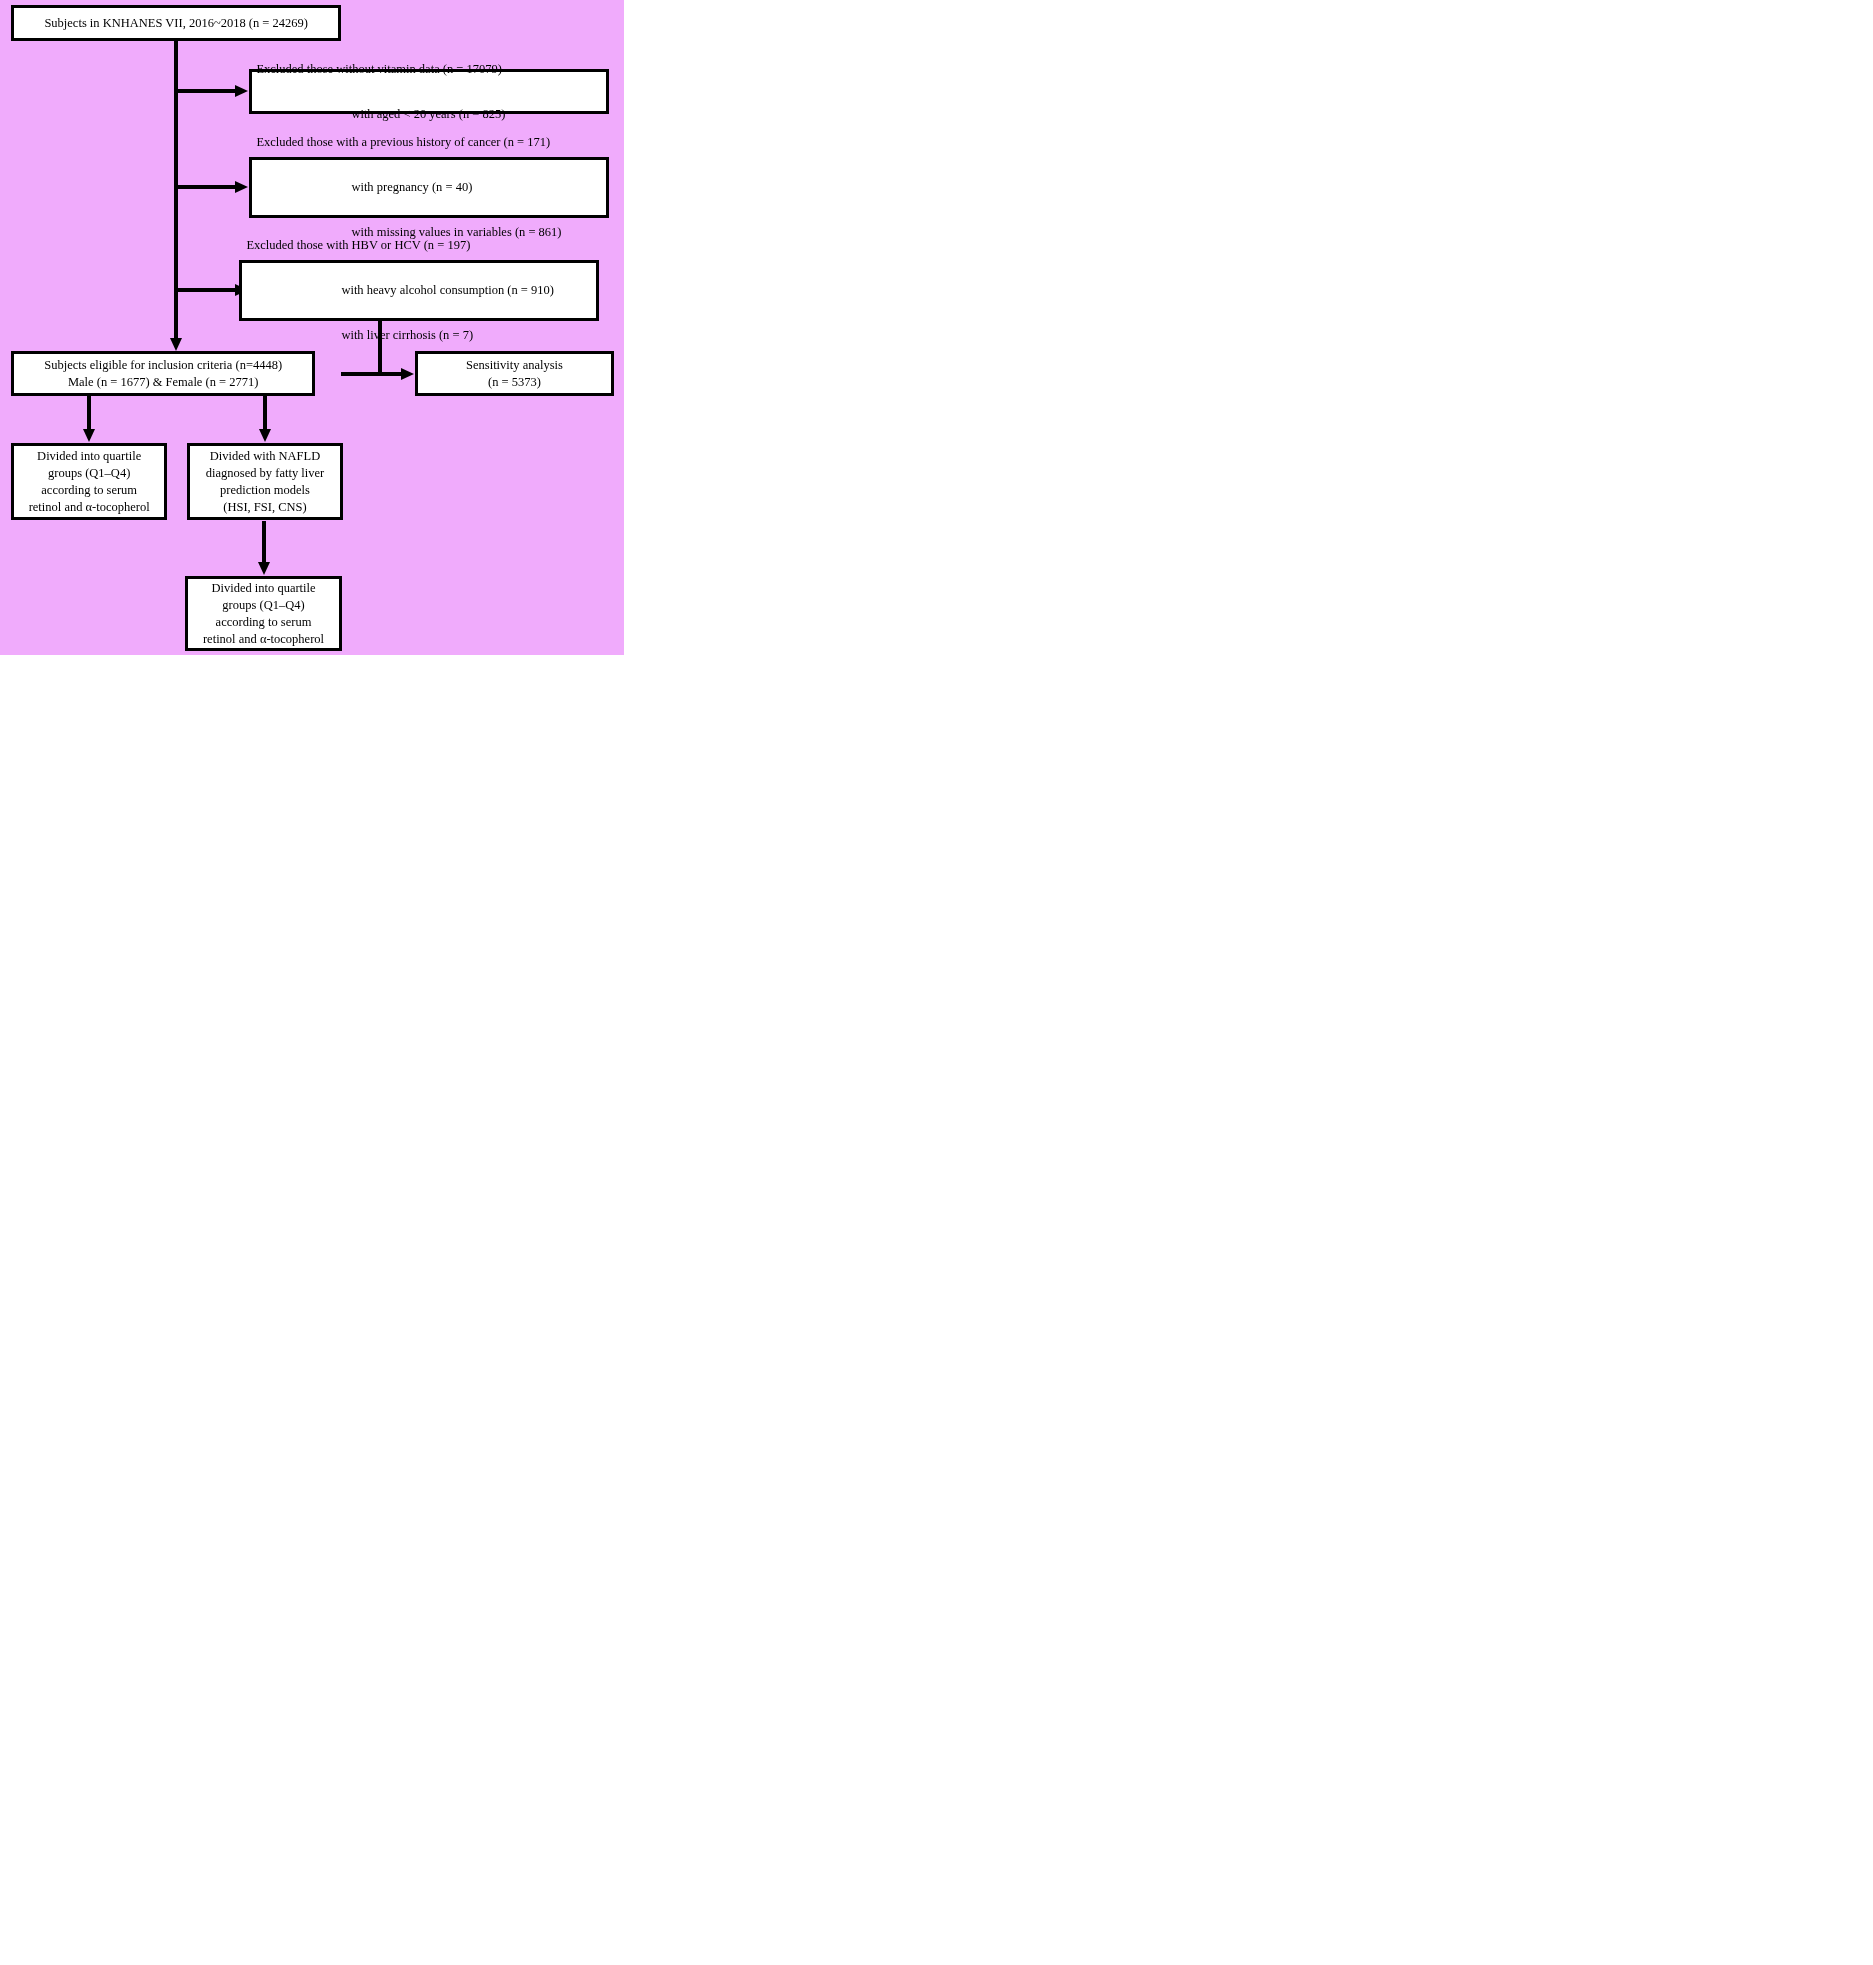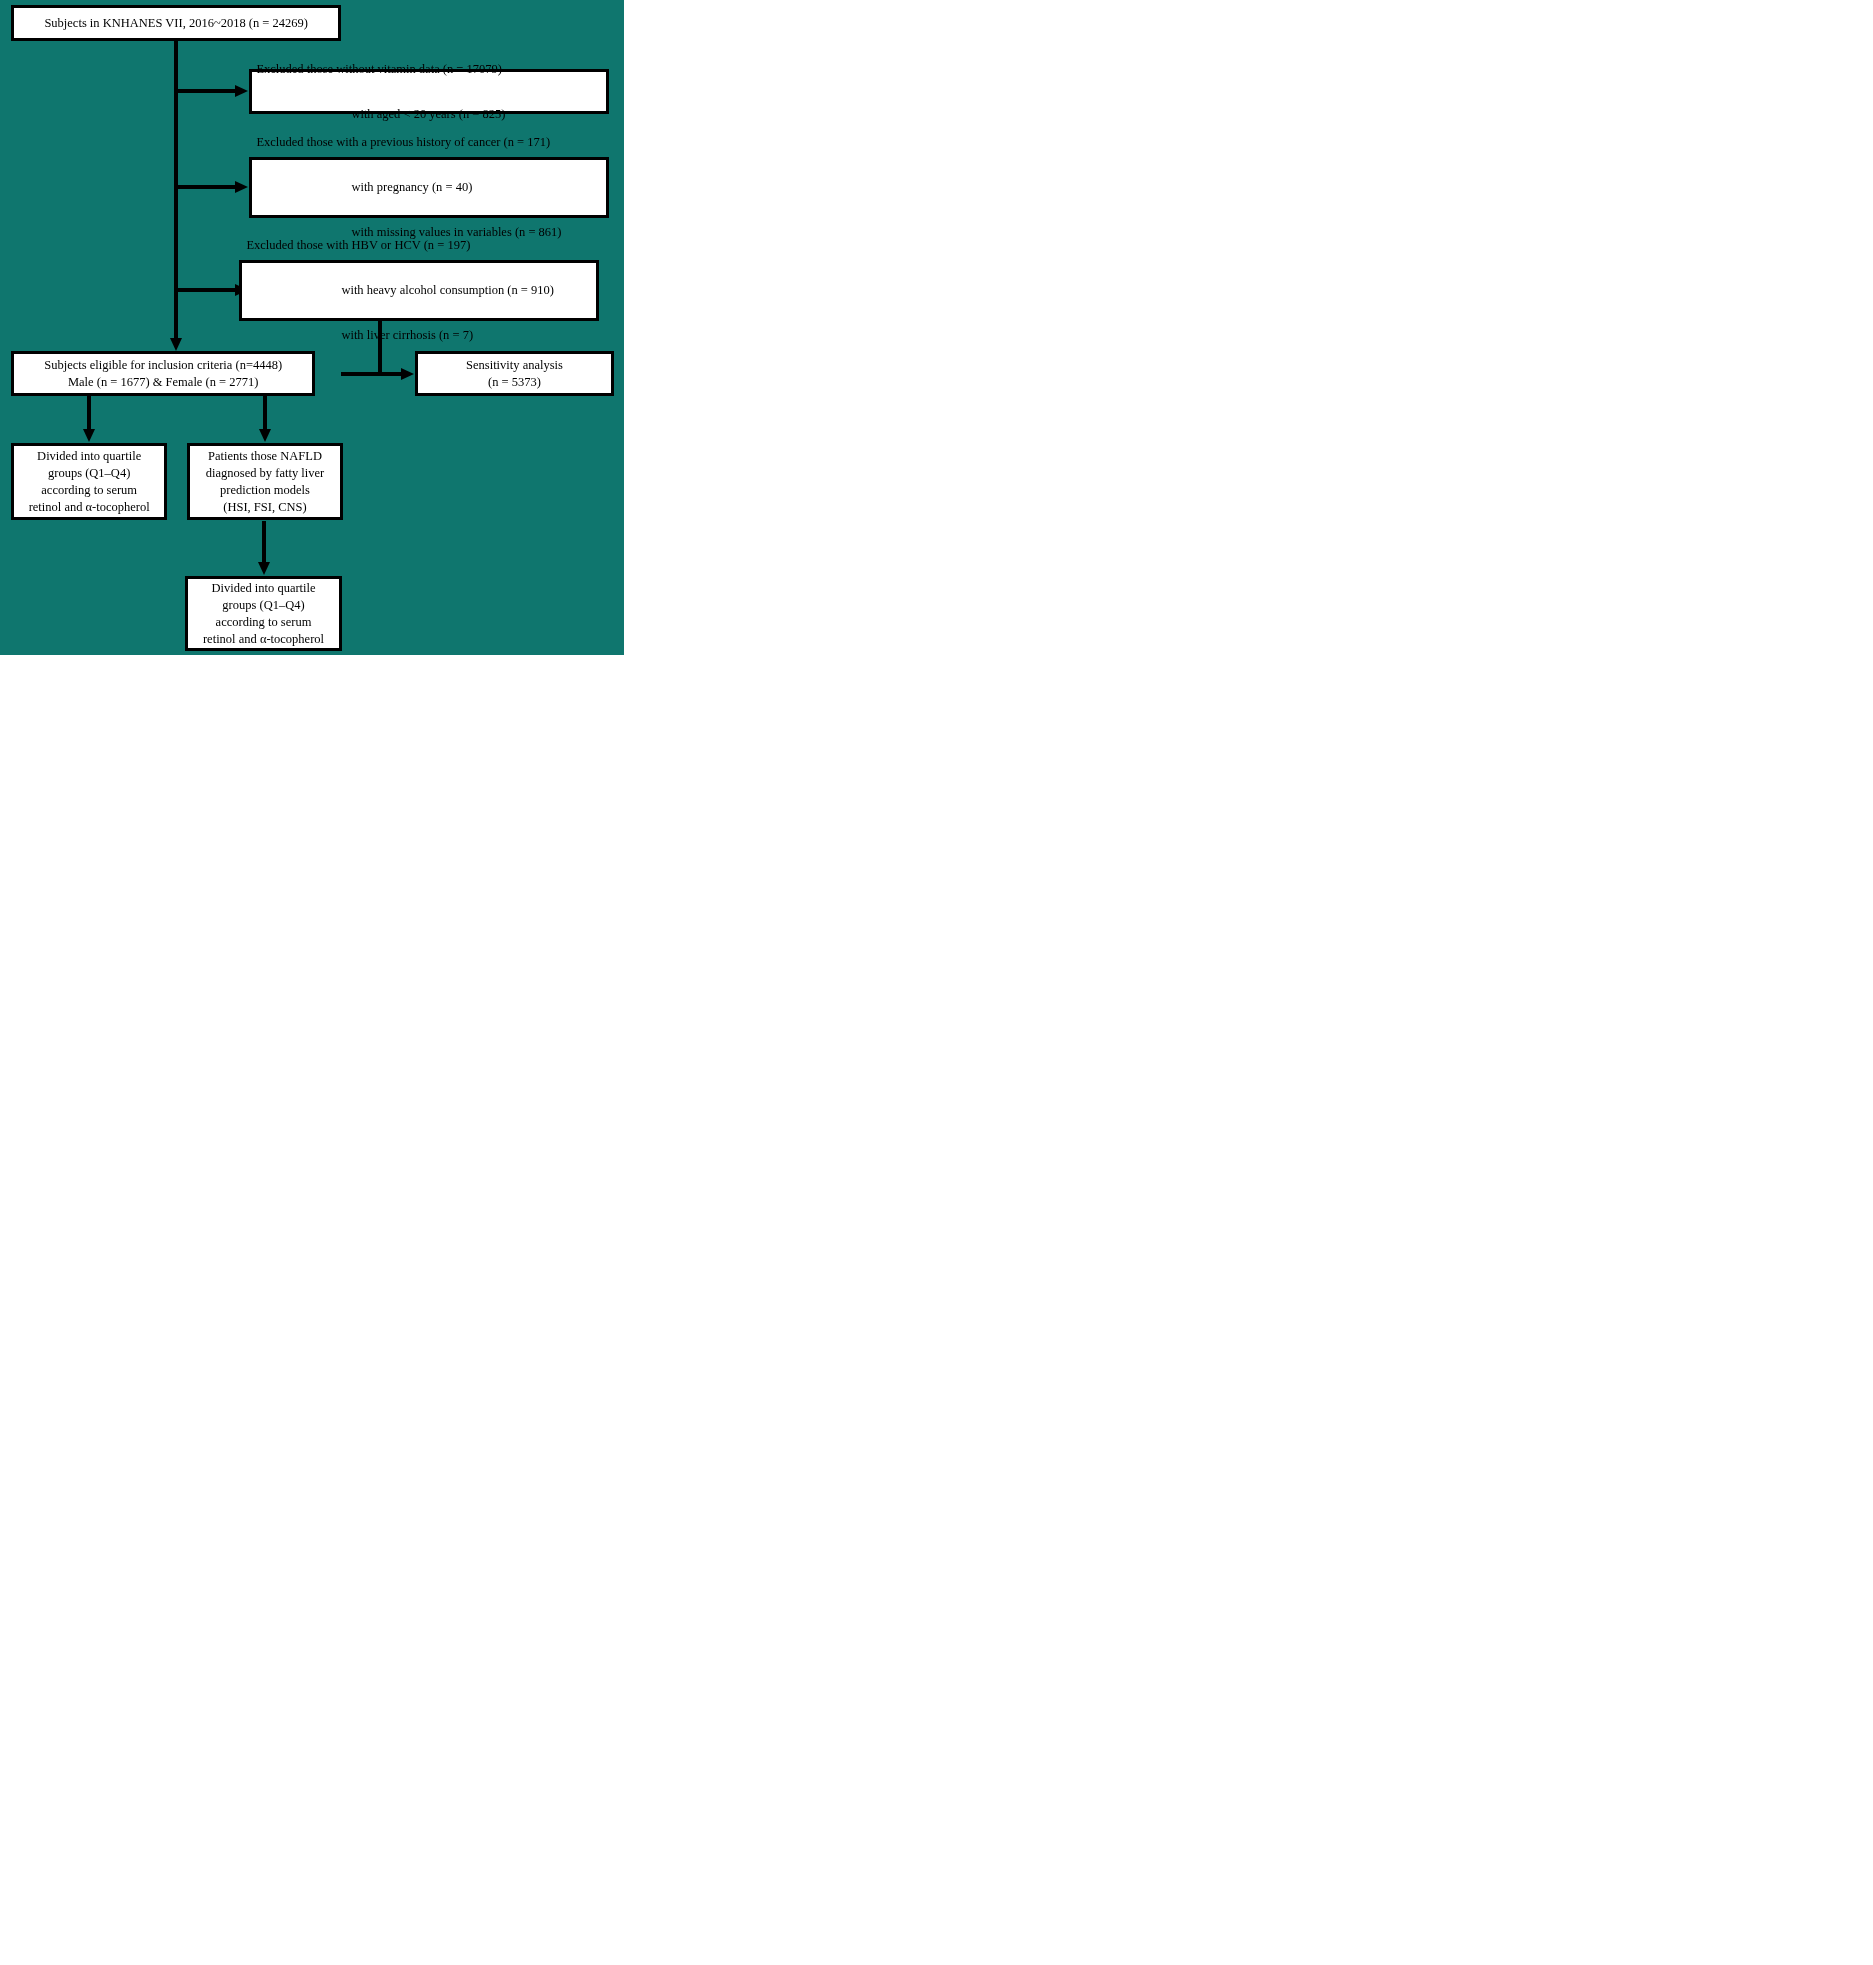--- a/index.html
+++ b/index.html
@@ -4,21 +4,21 @@
 <style>
   html,body{
     margin:0;
     padding:0;
     background:#ffffff;
   }
   #canvas{
     position:relative;
     width:624px;
     height:655px;
-    background:#0f766e;
+    background:#f0abfc;
     font-family:"Liberation Serif","DejaVu Serif",serif;
     color:#000000;
     overflow:hidden;
   }
   .box{
     position:absolute;
     box-sizing:border-box;
     border:3.7px solid #000000;
     background:#ffffff;
     display:flex;
@@ -125,21 +125,21 @@
   </div>
 
   <div class="box center" style="left:11.2px;top:443px;width:156px;height:77px">
     <div class="line">Divided into quartile</div>
     <div class="line">groups (Q1–Q4)</div>
     <div class="line">according to serum</div>
     <div class="line">retinol and α-tocopherol</div>
   </div>
 
   <div class="box center" style="left:187px;top:443px;width:156px;height:77px">
-    <div class="line">Patients those NAFLD</div>
+    <div class="line">Divided with NAFLD</div>
     <div class="line">diagnosed by fatty liver</div>
     <div class="line">prediction models</div>
     <div class="line">(HSI, FSI, CNS)</div>
   </div>
 
   <div class="box center" style="left:185px;top:576px;width:157px;height:75px">
     <div class="line">Divided into quartile</div>
     <div class="line">groups (Q1–Q4)</div>
     <div class="line">according to serum</div>
     <div class="line">retinol and α-tocopherol</div>

